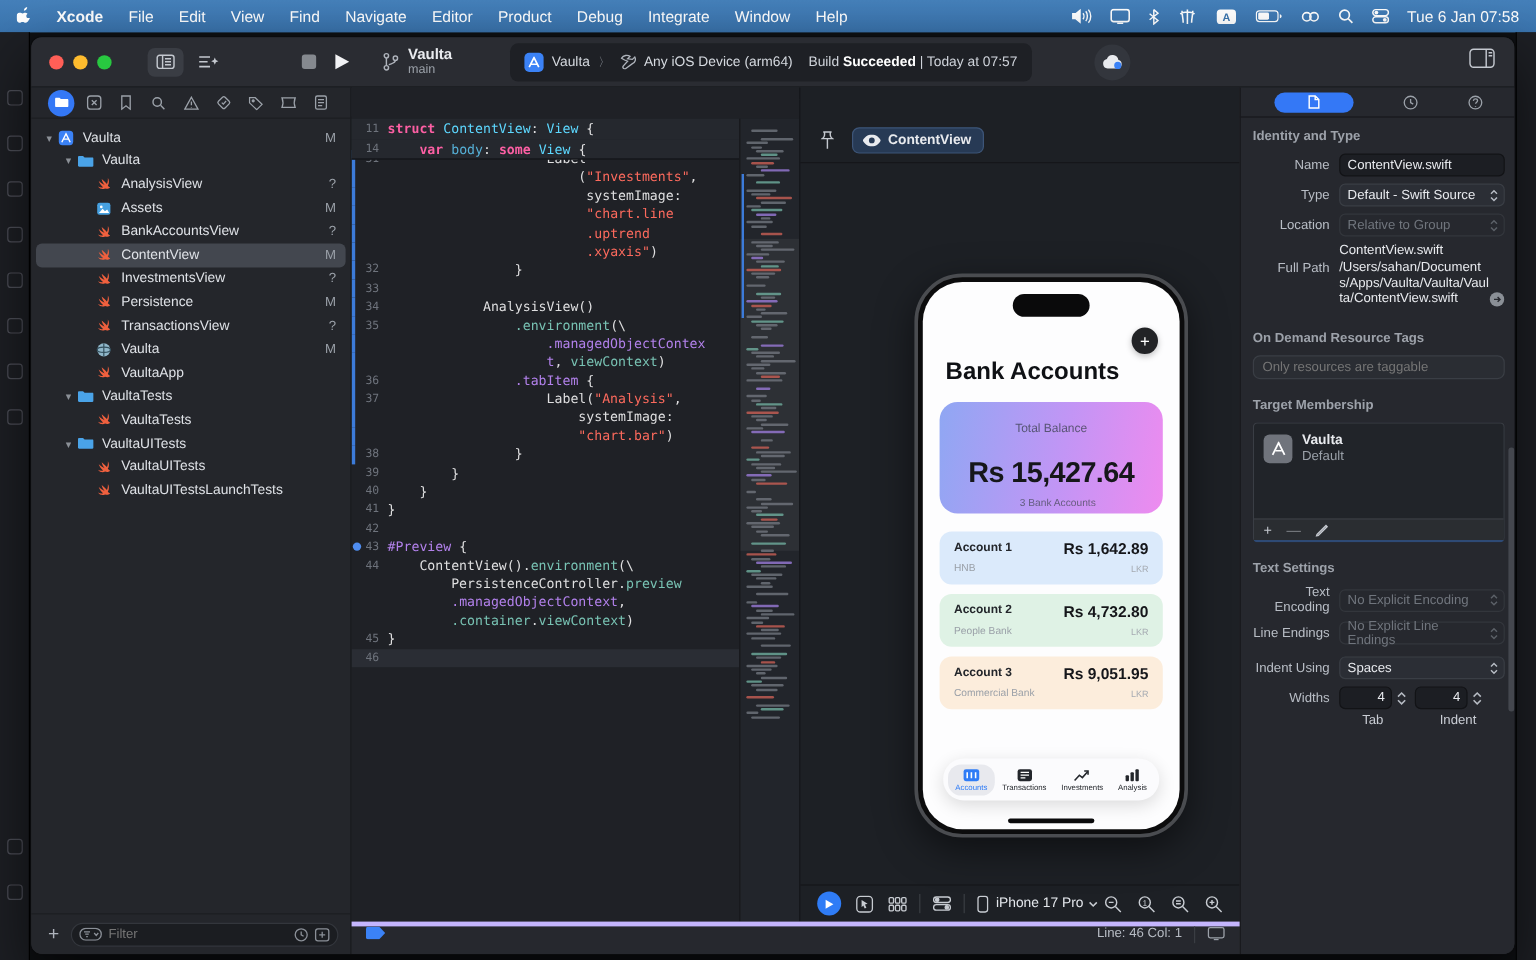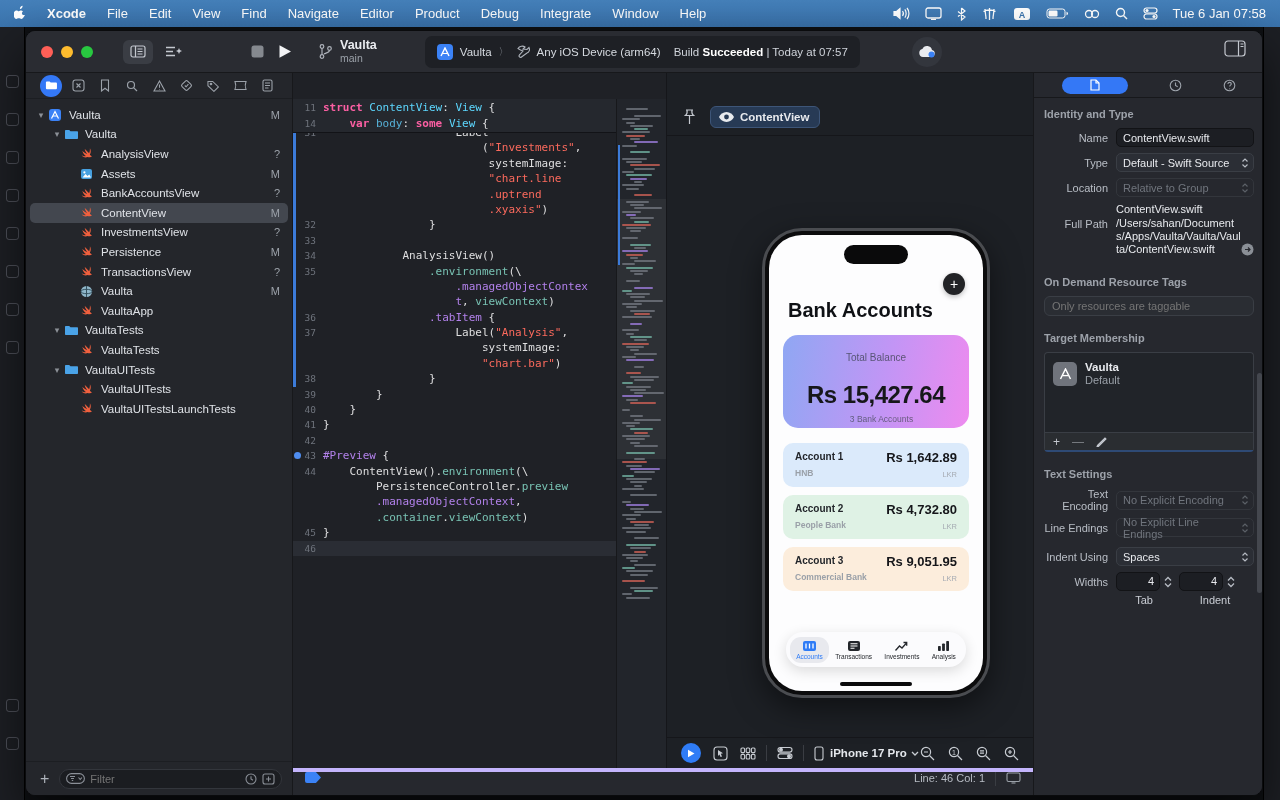--- a/index.html
+++ b/index.html
@@ -111,21 +111,21 @@
   .code-row .mark { position:absolute; left:1px; top:4px; width:7px; height:7px; border-radius:50%;
     background:#4f8df0; }
   .c-kw { color:#fc5fa3; font-weight:bold; }
   .c-type { color:#5dd8ff; }
   .c-prop { color:#56b1d8; }
   .c-str { color:#fc6a5d; }
   .c-meth { color:#78c2b3; }
   .c-vio { color:#b281eb; }
   .c-pl { color:#dfdfe0; }
   #sticky { position:absolute; left:0; top:26px; right:50px; }
-  #sticky .code-row { height:17px; line-height:17px; background:#25282e;align-items:flex-end; }
+  #sticky .code-row { height:17px; line-height:17px; background:#25282e; }
   #sticky .code-row:last-child { border-bottom:1px solid #121317; }
 
   
   #minimap { position:absolute; right:0; top:26px; width:50px; bottom:0; background:#22252b;
     border-left:1px solid #17181b; }
   #mm-viewport { position:absolute; left:0; width:100%; background:rgba(255,255,255,.05); }
   .mm-bar { position:absolute; height:2px; border-radius:1px; }
   #mm-chg { position:absolute; left:1px; width:2px; background:#3c7bd9; }
 
   
@@ -134,21 +134,21 @@
   #pin-icon { margin:0 14px 0 16px; color:#c4c8cf; }
   #preview-pill { height:22px; background:#273a55; border:1px solid #3d5直578; border-radius:6px;
     display:flex; align-items:center; padding:0 10px 0 8px; color:#e8eaee; font-size:11.5px;
     font-weight:bold; gap:6px; border:1px solid #3d5578; }
   #canvas-bottom { position:absolute; left:0; bottom:0; width:100%; height:31px;
     border-top:1px solid #15161a; display:flex; align-items:center; color:#c8ccd2; }
   #canvas-bottom .cb { display:flex; align-items:center; justify-content:center; }
   #canvas-bottom .divider { width:1px; height:16px; background:#3a3d43; margin:0 10px; }
   #play-live { width:20px; height:20px; border-radius:50%; background:#2f7cf6; margin-left:14px;
     display:flex; align-items:center; justify-content:center; }
-  #device-label { font-size:11.5px; color:#e4e7ec; margin:0 4px 0 6px;font-weight:bold; }
+  #device-label { font-size:11.5px; color:#e4e7ec; margin:0 4px 0 6px; }
   #canvas-bottom .zooms { margin-left:auto; display:flex; gap:13px; padding-right:14px; }
 
   
   #phone { position:absolute; left:95px; top:155px; width:228px; height:470px; border-radius:40px;
     background:#0c0c0d; border:3px solid #4a4c50; box-shadow:0 10px 30px rgba(0,0,0,.5); padding:4px; }
   #phone-screen { position:relative; width:100%; height:100%; border-radius:33px; background:#fdfdfe;
     overflow:hidden; }
   #dyn-island { position:absolute; left:50%; transform:translateX(-50%); top:10px; width:64px;
     height:19px; border-radius:10px; background:#0a0a0b; }
   #add-btn { position:absolute; right:18px; top:38px; width:22px; height:22px; border-radius:50%;
@@ -157,21 +157,21 @@
   #phone-title { position:absolute; left:19px; top:64px; font-size:20px; font-weight:bold; color:#0f1115; }
   #balance-card { position:absolute; left:14px; right:14px; top:100px; height:93px; border-radius:15px;
     text-align:center; color:#16171a; }
   #balance-label { padding-top:17px; font-size:10px; color:rgba(55,62,74,.75); }
   #balance-amount { font-size:24px; font-weight:bold; letter-spacing:-.5px; margin-top:18px; }
   #balance-count { font-size:8.5px; color:rgba(62,68,79,.7); margin-top:5px;margin-left:11px; }
   #phone-accounts { position:absolute; left:14px; right:14px; top:208px; display:flex;
     flex-direction:column; gap:8px; }
   .acct { height:44px; border-radius:10px; position:relative; }
   .acct .nm { position:absolute; left:12px; top:8px; font-size:10px; font-weight:bold; color:#23262b; }
-  .acct .bk { position:absolute; left:12px; top:25px; font-size:8.5px; color:#9aa0a8;font-weight:bold; }
+  .acct .bk { position:absolute; left:12px; top:25px; font-size:8.5px; color:#9aa0a8; }
   .acct .amt { position:absolute; right:12px; top:7px; font-size:13px; font-weight:bold; color:#15161a;text-align:right; }
   .acct .cur { position:absolute; right:12px; top:27px; font-size:7.5px; color:#a6abb2; }
   #phone-tabbar { position:absolute; left:17px; right:17px; bottom:24px; height:35px; background:#fbfbfd;
     border-radius:17px; box-shadow:0 4px 14px rgba(0,0,0,.14); display:flex; align-items:center;
     justify-content:space-around; padding:0 4px; }
   .ptab { display:flex; flex-direction:column; align-items:center; gap:1px; padding:3px 6px;
     border-radius:11px; color:#23262b; }
   .ptab .plabel { font-size:6.5px; }
   .ptab.active { background:#e8e9ee; color:#2f7cf6; }
   #home-indicator { position:absolute; left:50%; transform:translateX(-50%); bottom:5px; width:72px;

